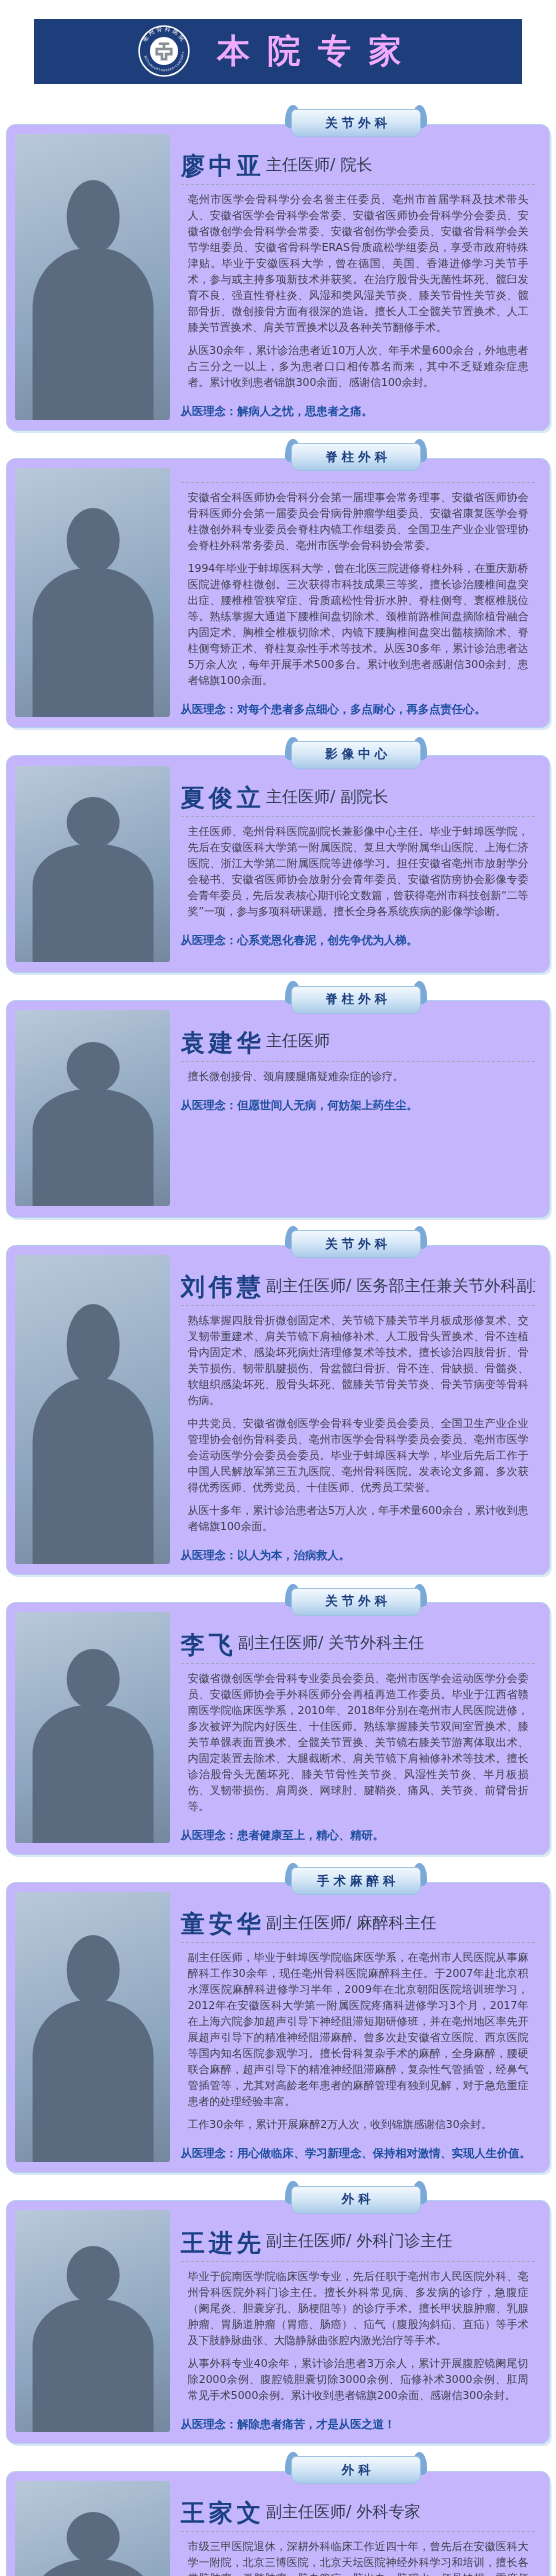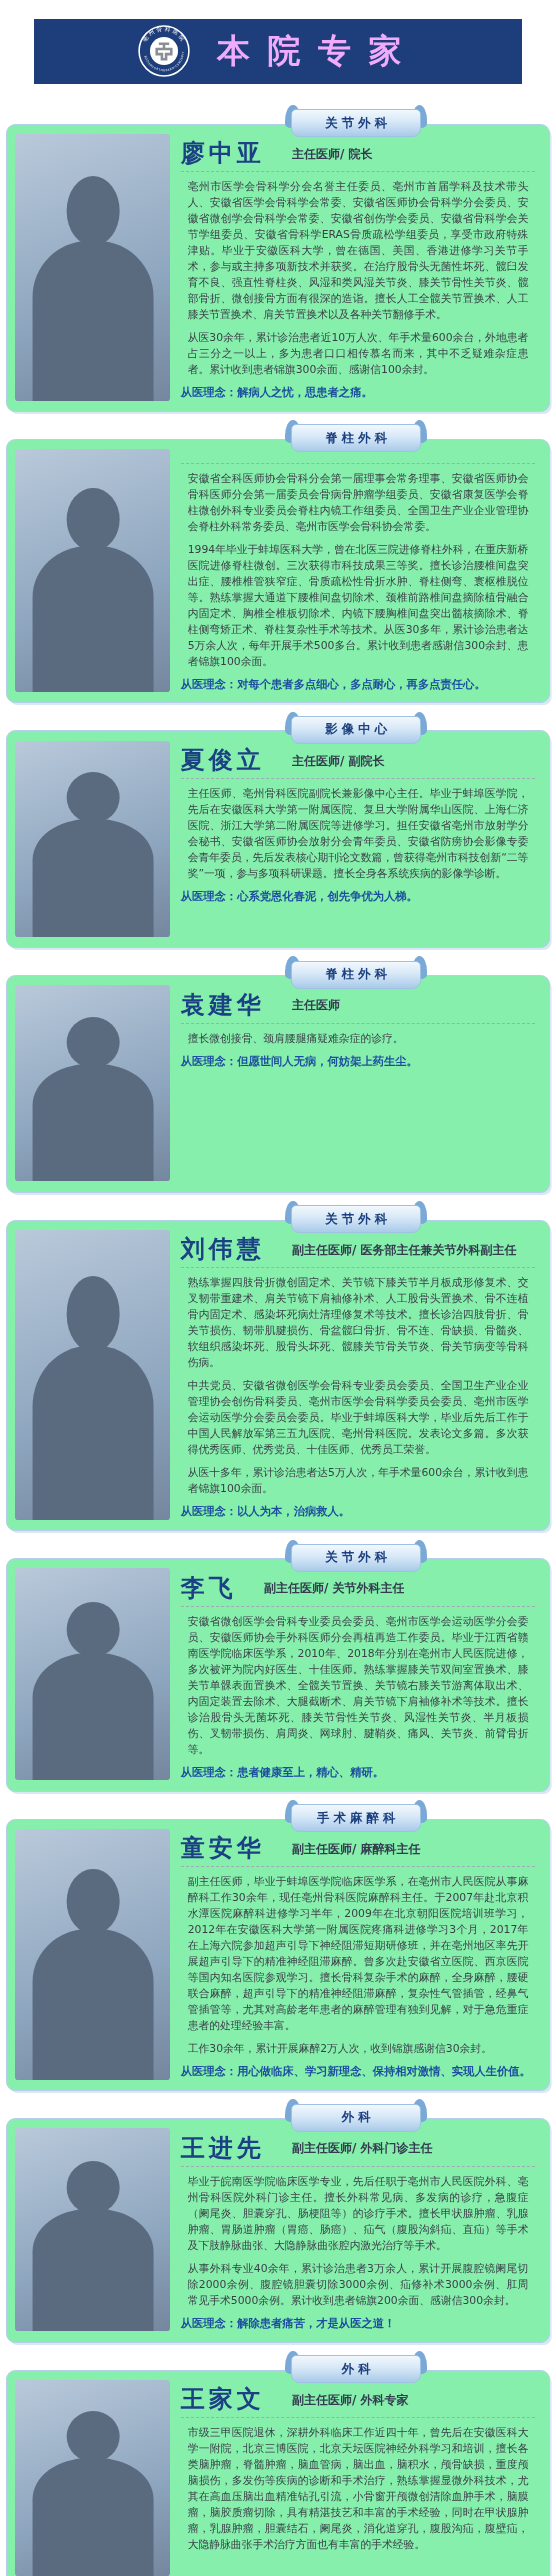--- a/index.html
+++ b/index.html
@@ -21,21 +21,21 @@
     color:#f0abfc;font-size:33px;font-weight:bold;
     letter-spacing:17.5px;text-indent:5.2px;white-space:nowrap;
   }
   .logo{width:54px;height:54px;flex:0 0 54px;}
 
   
   .cards{padding-top:40px;}
   .card{
     position:relative;
     margin:0 6.2px 27px 6.2px;
-    background:#86efac;
+    background:#c4b5fd;
     border:1px solid #b3cfe9;
     border-radius:9.3px;
     box-shadow:2.6px 3.1px 0 -1px #d9e7f6;
     display:flex;gap:10.3px;
     padding:9.3px 13.4px 10.3px 8.2px;
   }
   .ribbon{
     position:absolute;top:-15.5px;left:284px;width:130px;height:28px;
   }
   .ribbon:before,.ribbon:after{
@@ -62,26 +62,26 @@
     position:absolute;left:50%;top:16%;width:34%;height:26%;
     transform:translateX(-50%);
     background:#5b6b7f;border-radius:50%;
   }
   .photo .torso{
     position:absolute;left:50%;top:40%;width:78%;height:70%;
     transform:translateX(-50%);
     background:#5b6b7f;border-radius:46% 46% 0 0 / 30% 30% 0 0;
   }
   .content{flex:1;min-width:0;padding-top:7.2px;}
-  .name-row{display:flex;align-items:flex-end;gap:27px;flex-wrap:nowrap;}
+  .name-row{display:flex;align-items:flex-end;gap:1px;flex-wrap:nowrap;margin-top:13px;}
   .name{font-size:24px;line-height:1;font-weight:bold;color:#1b4184;letter-spacing:4.1px;white-space:nowrap;}
-  .title{font-size:12px;font-weight:bold;color:#333d4f;padding-bottom:2.1px;white-space:nowrap;overflow:hidden;}
+  .title{font-size:16px;font-weight:normal;color:#333d4f;padding-bottom:2.1px;white-space:nowrap;overflow:hidden;}
   .dash{border-bottom:1.5px dashed #a0abba;margin:6.2px 0 6.2px 0;}
   .body p{font-size:10.8px;line-height:16px;color:#3a3f47;margin:7px;text-align:justify;}
-  .philosophy{margin-top:7px;font-size:11.3px;line-height:15.5px;font-weight:bold;color:#1d4f9f;}
+  .philosophy{margin-top:13px;font-size:11.3px;line-height:15.5px;font-weight:bold;color:#1d4f9f;}
 </style>
 </head>
 <body>
 
 <div class="page">
 
   <div class="banner">
     <svg class="logo" viewBox="0 0 104 104">
       <circle cx="52" cy="52" r="48" fill="none" stroke="#ffffff" stroke-width="3"></circle>
       <circle cx="52" cy="52" r="27" fill="#ffffff"></circle>

